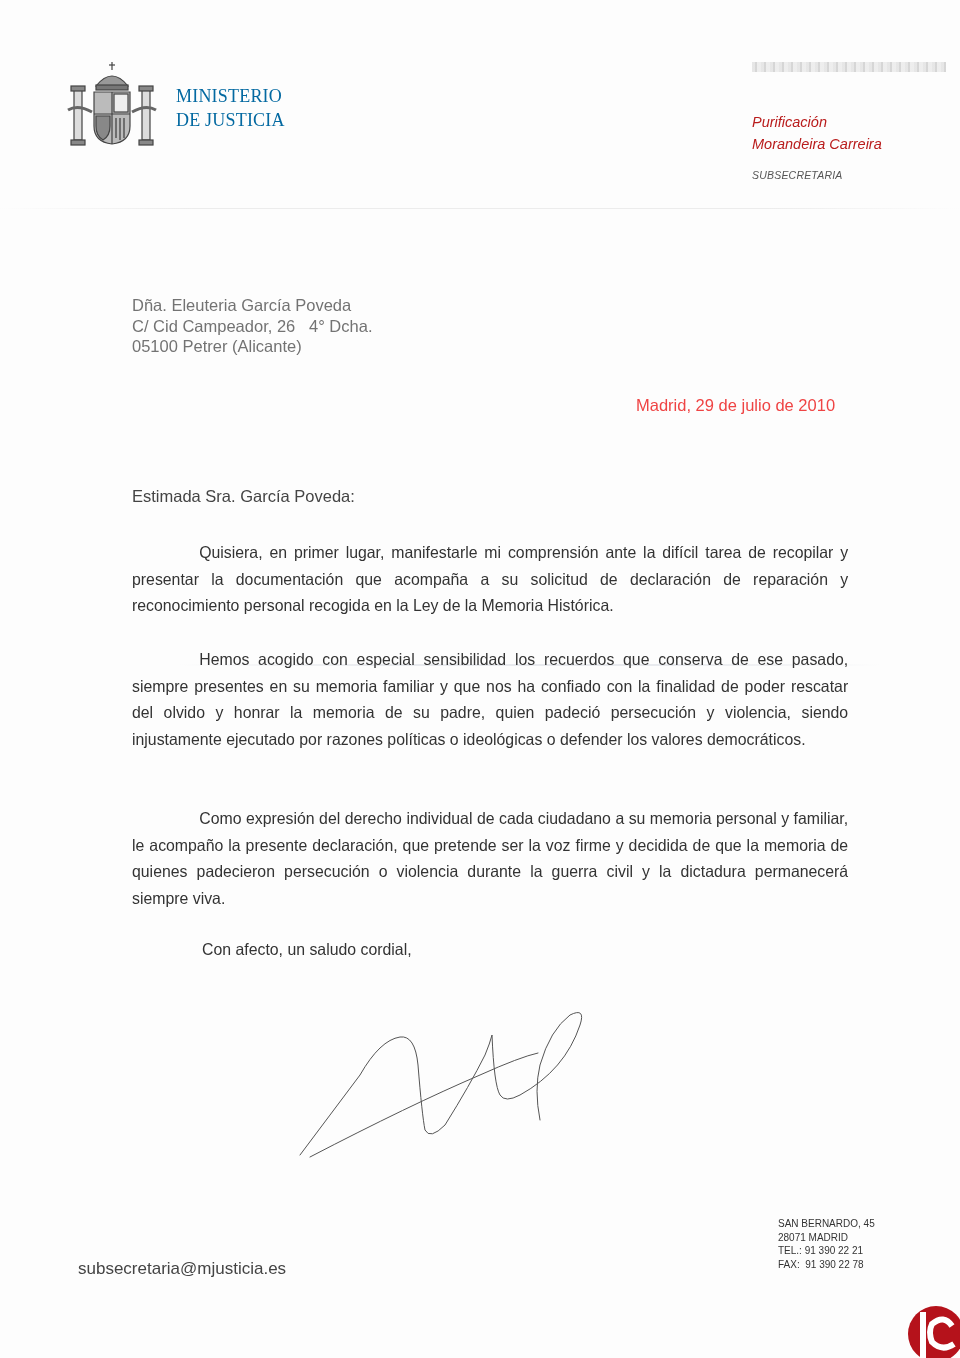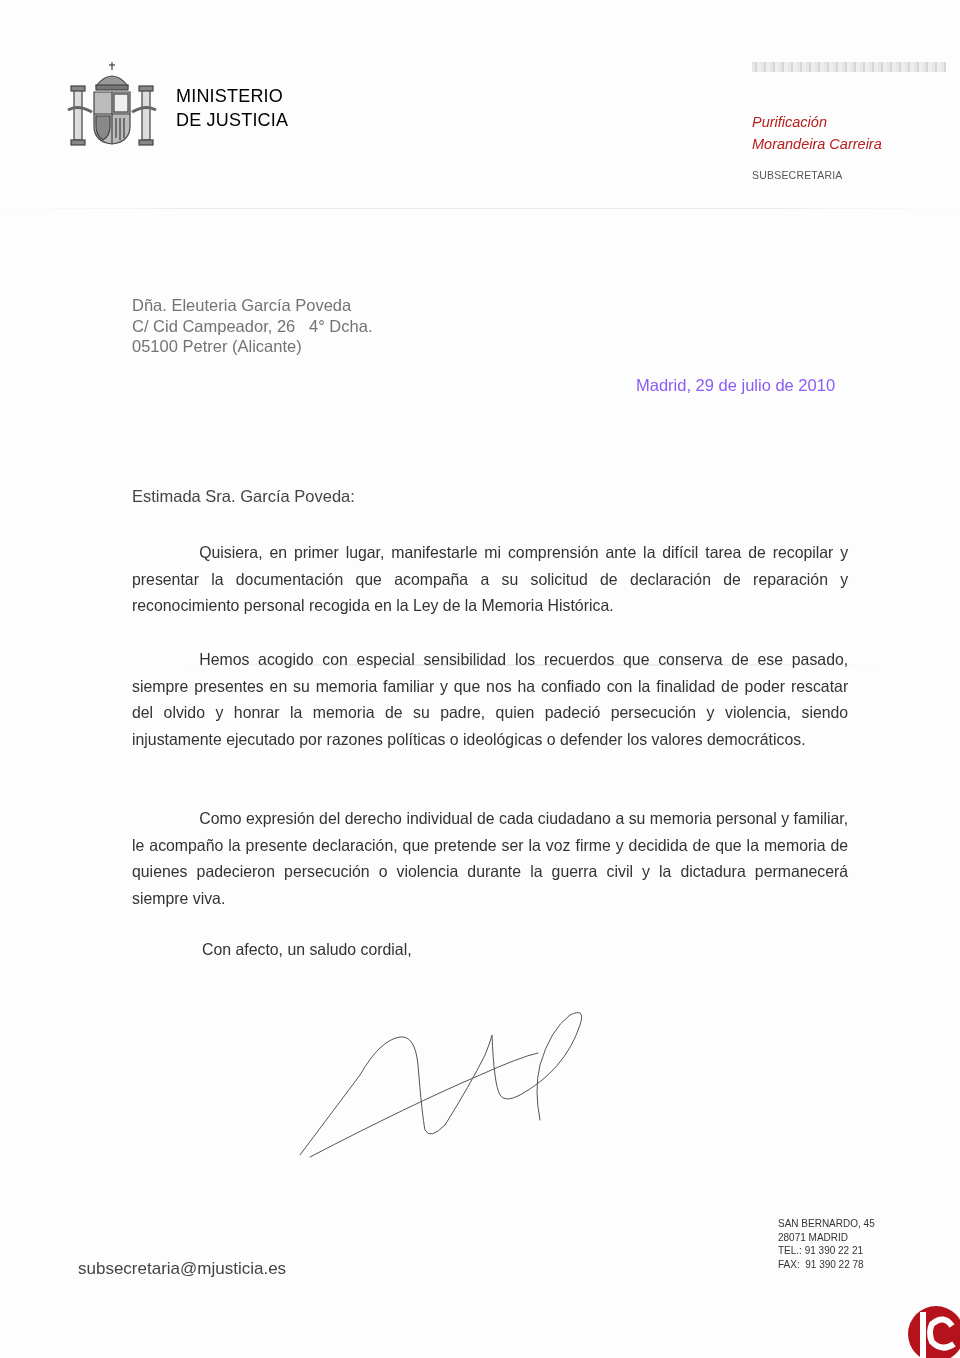--- a/index.html
+++ b/index.html
@@ -4,26 +4,26 @@
   <style>
     html, body { margin: 0; padding: 0; }
     body {
       width: 960px; height: 1358px; position: relative; overflow: hidden;
       background: #fdfdfd;
       font-family: "Liberation Sans", sans-serif;
       color: #3a3a3a;
     }
     .abs { position: absolute; }
     .logo-crest { left: 66px; top: 58px; width: 92px; height: 92px; }
-    .ministry { left: 176px; top: 84px; font-family: Liberation Sans, sans-serif; font-size: 18px; line-height: 24px; color: #000000; letter-spacing: 0.2px; }
+    .ministry { left: 176px; top: 84px; font-family: Liberation Serif, serif; font-size: 18px; line-height: 24px; color: #0369a1; letter-spacing: 0.2px; }
     .scan-band { left: 752px; top: 62px; width: 194px; height: 10px; background: repeating-linear-gradient(90deg,#e4e4e4 0 3px,#d2d2d2 3px 5px,#ececec 5px 9px); opacity: .9; }
     .official-name { left: 752px; top: 111px; font-style: italic; font-size: 14.5px; line-height: 22px; color: #b91c1c; }
-    .official-title { left: 752px; top: 169px; font-size: 10.5px; color: #555; letter-spacing: .2px; }
+    .official-title { left: 752px; top: 169px; font-style: italic; font-size: 10.5px; color: #555; letter-spacing: .2px; }
     .recipient { left: 132px; top: 295px; font-size: 16.5px; line-height: 20.5px; color: #737373; }
-    .date { left: 636px; top: 376px; font-size: 16.5px; color: #8b5cf6; }
+    .date { left: 636px; top: 396px; font-size: 16.5px; color: #ef4444; }
     .salutation { left: 132px; top: 487px; font-size: 16.5px; color: #444; }
     .body-text {
       left: 132px; width: 716px;
       font-family: "Liberation Sans", sans-serif; font-stretch: condensed;
       font-size: 16.5px; line-height: 26.5px; color: #333;
       text-align: justify;
       text-indent: 70px;
       transform: scaleX(0.96); transform-origin: left top;
     }
     .p1 { top: 539px; width: 746px; }

